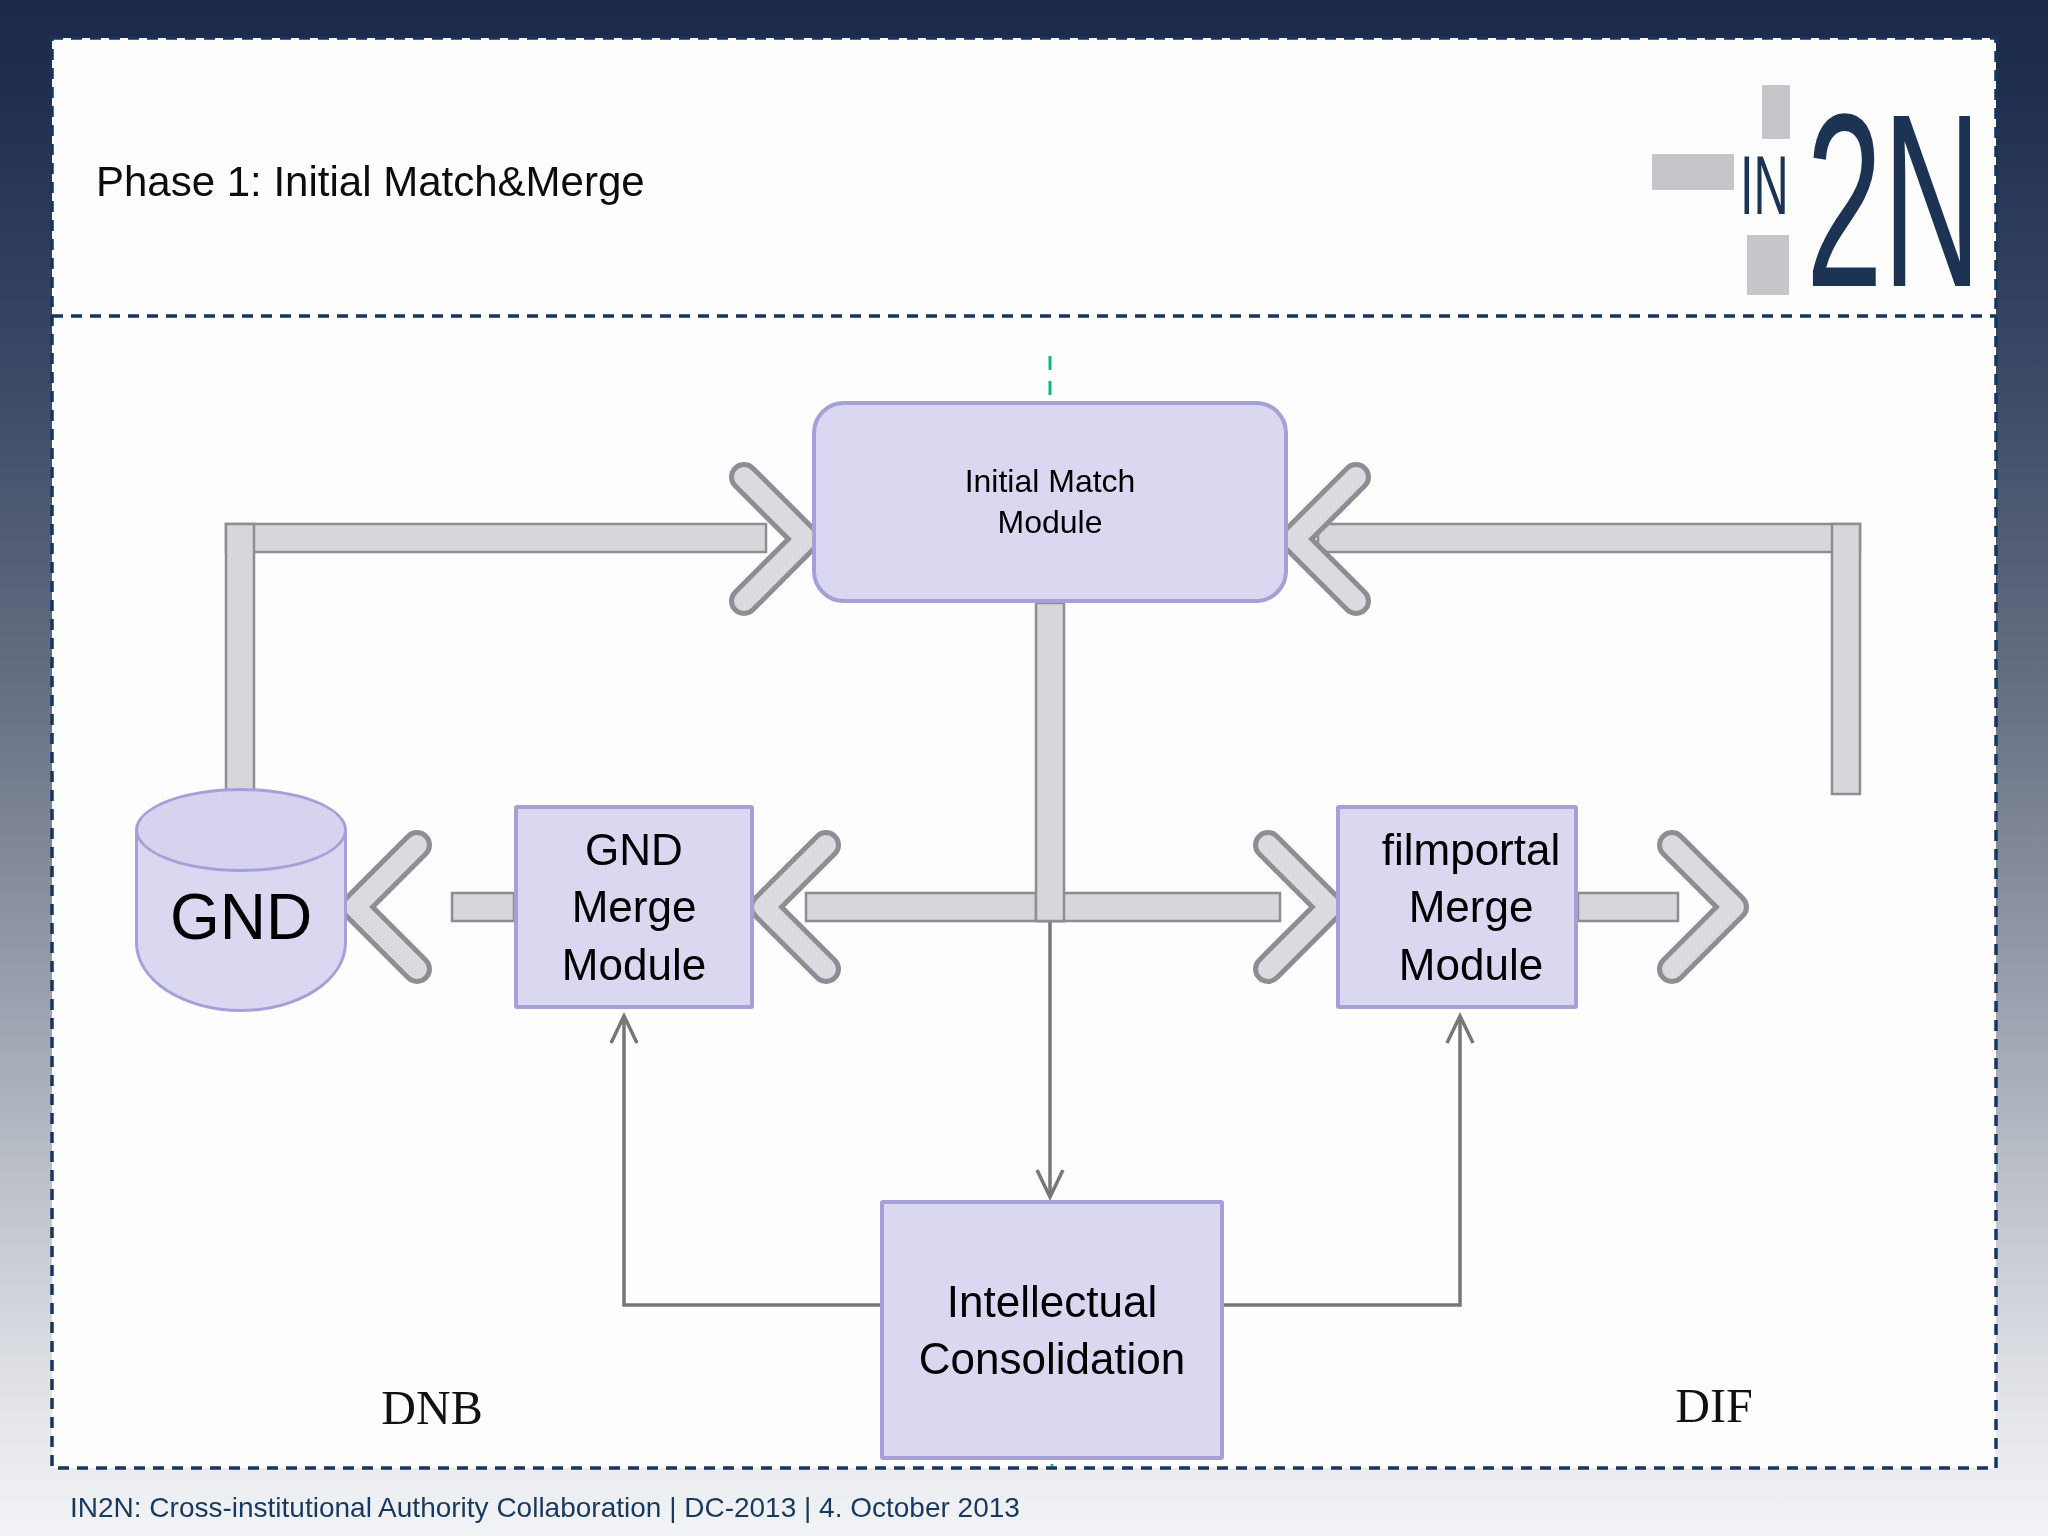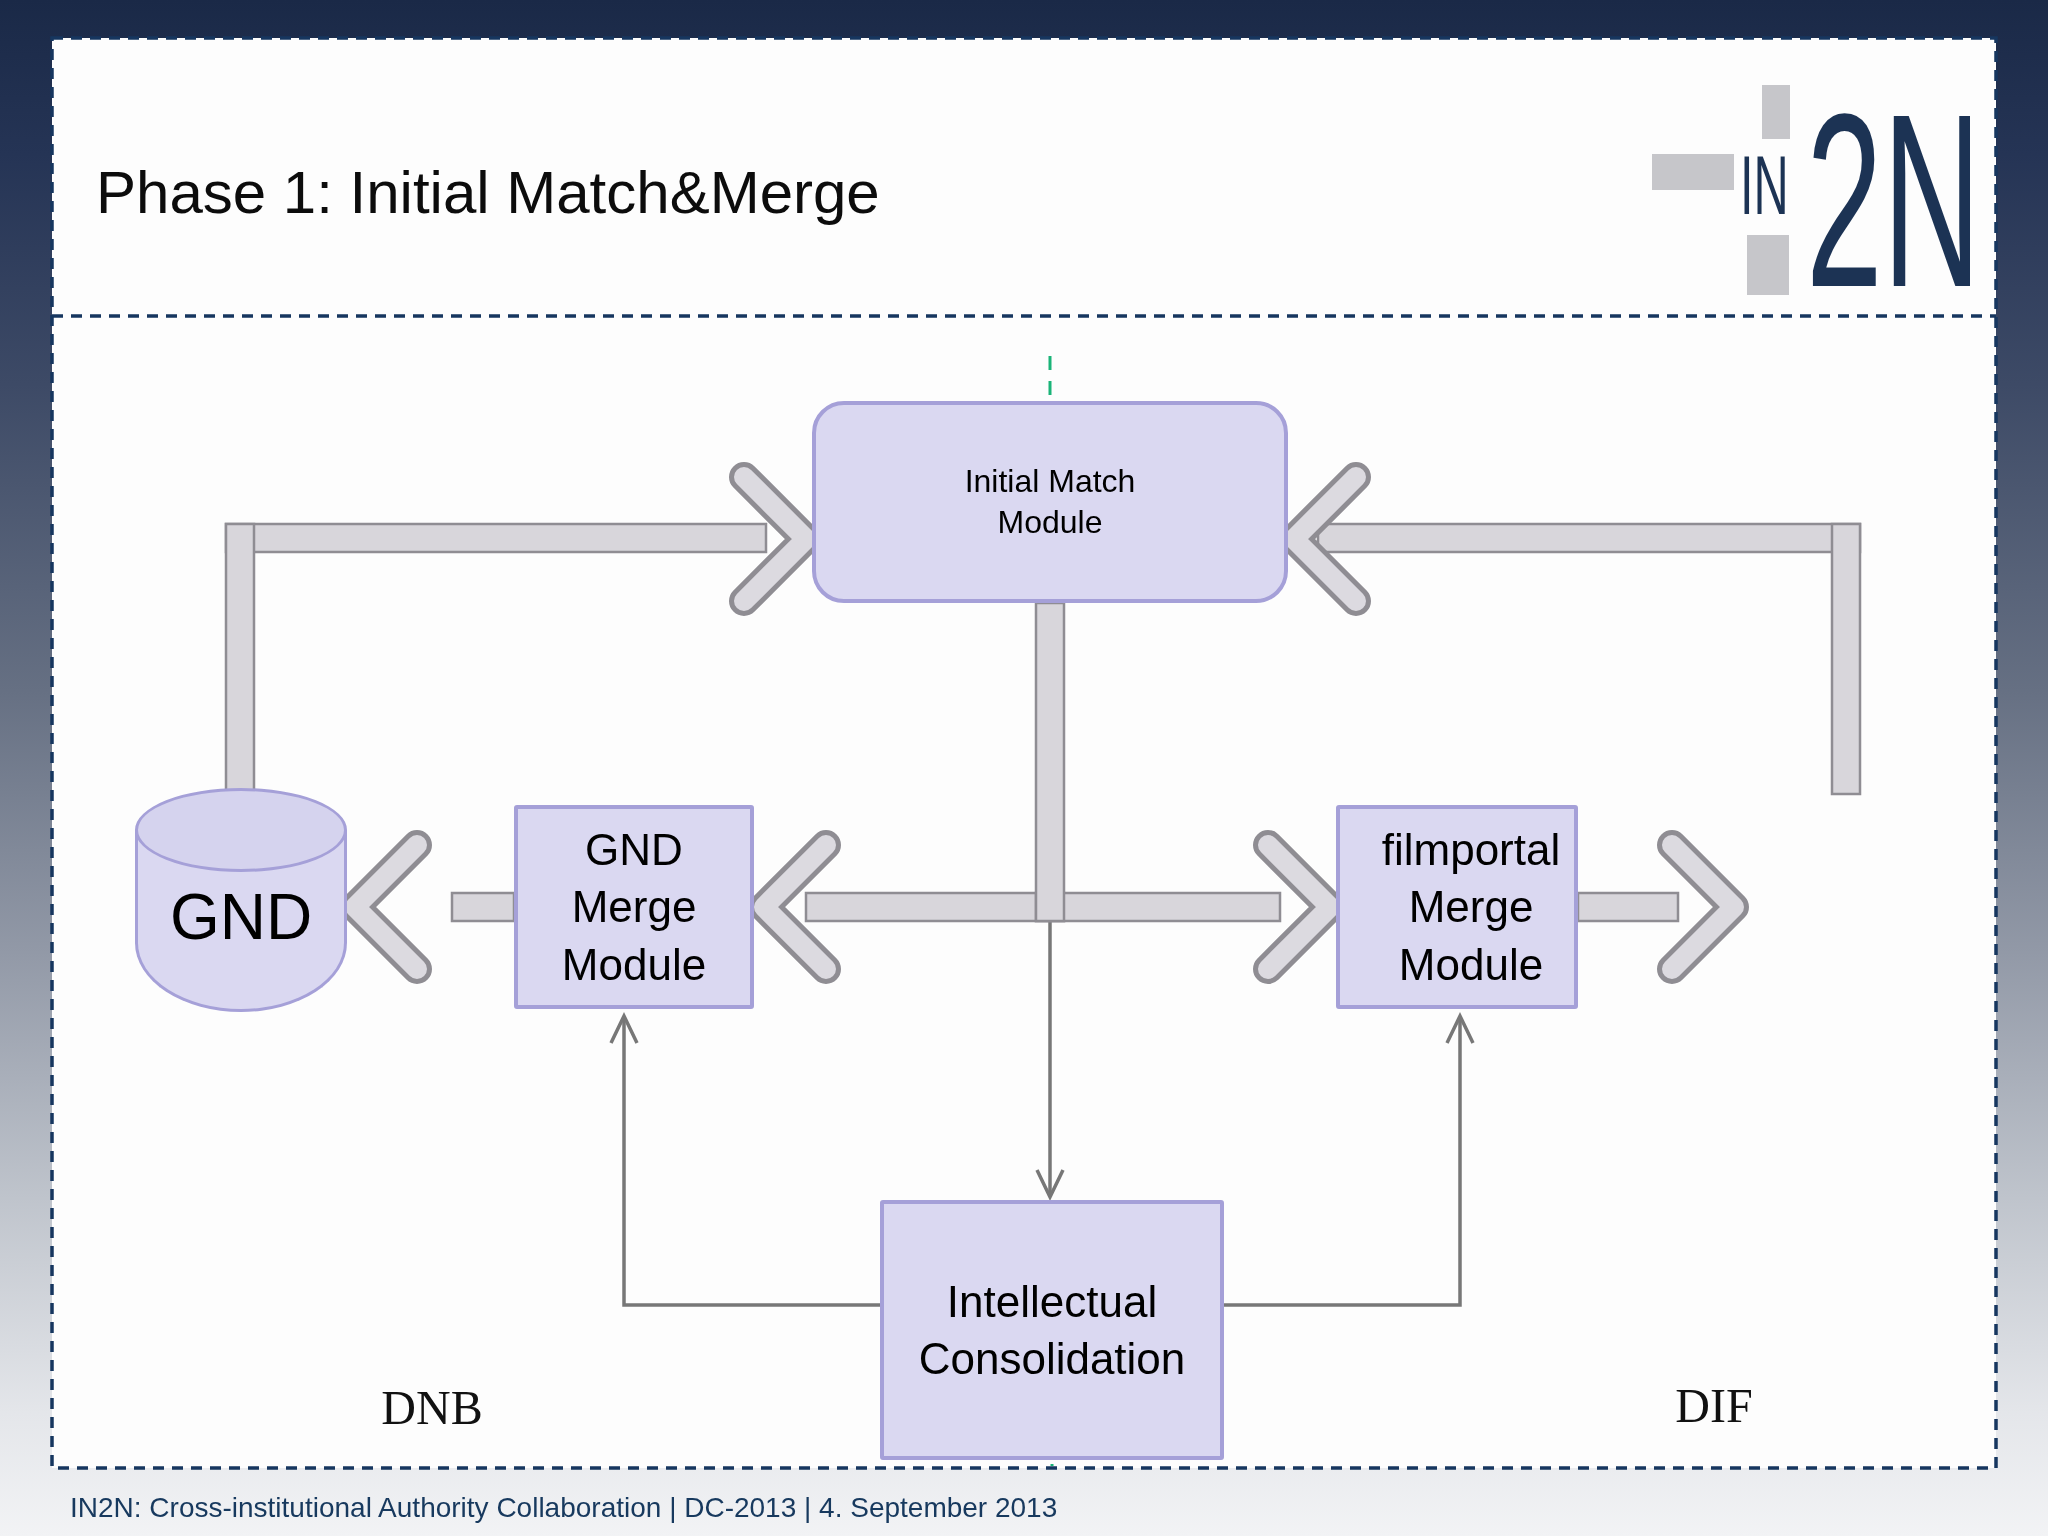--- a/index.html
+++ b/index.html
@@ -2,21 +2,21 @@
 <html><head>
 <meta charset="utf-8">
 <style>
   html,body{margin:0;padding:0;background:#0e1830;}
   .stage{
     position:relative;width:2048px;height:1536px;overflow:hidden;
     background:linear-gradient(to bottom,#1a2947 0%,#253455 10%,#3d4a66 25%,#667083 45%,#9299a7 62%,#bfc4cc 78%,#e4e6ea 92%,#f2f3f5 100%);
     font-family:"Liberation Sans", sans-serif;
   }
   .slide{position:absolute;left:52px;top:38px;width:1944px;height:1430px;background:#fdfdfd;}
-  .page-title{position:absolute;left:96px;top:158px;font-size:60px;color:#0c0c0c;letter-spacing:0px;}
+  .page-title{position:absolute;left:96px;top:158px;font-size:42px;color:#0c0c0c;letter-spacing:0px;}
   .footer{position:absolute;left:70px;top:1492px;font-size:28px;color:#17395e;}
   .region-label{position:absolute;width:220px;text-align:center;font-family:"Liberation Serif", serif;font-size:48px;color:#111;}
   .dnb{left:322px;top:1380px;}
   .dif{left:1604px;top:1378px;}
   .node{
     position:absolute;box-sizing:border-box;background:#dad8f1;border:4px solid #a5a0d8;border-radius:3px;
     display:flex;align-items:center;justify-content:center;text-align:center;color:#000;
   }
   .ml{white-space:pre-line;}
   .initial-match{left:812px;top:401px;width:476px;height:202px;font-size:32px;line-height:1.28;border-radius:32px;}
@@ -102,21 +102,21 @@
       <path class="chev-o" d="M1268 845 L1330 907 L1268 969"></path>
         <path class="chev-i" d="M1268 845 L1330 907 L1268 969"></path>
     </g>
     <g>
       <path class="chev-o" d="M1672 845 L1734 907 L1672 969"></path>
         <path class="chev-i" d="M1672 845 L1734 907 L1672 969"></path>
     </g>
   </svg>
 
   <div class="page-title">Phase 1: Initial Match&amp;Merge</div>
-  <div class="footer">IN2N: Cross-institutional Authority Collaboration | DC-2013 | 4. September 2013</div>
+  <div class="footer">IN2N: Cross-institutional Authority Collaboration | DC-2013 | 4. October 2013</div>
 
   <svg class="layer" style="left:1630px;top:75px;width:340px;height:225px;" viewBox="1630 75 340 225" aria-hidden="true">
     <rect class="logo-block" x="1762" y="85" width="28" height="54"></rect>
     <rect class="logo-block" x="1652" y="154" width="82" height="36"></rect>
     <rect class="logo-block" x="1747" y="235" width="42" height="60"></rect>
     <text class="logo-text" transform="translate(1740,214) scale(0.58,1)" font-size="84">IN</text>
     <text class="logo-text" transform="translate(1806,286) scale(0.56,1)" font-size="246">2N</text>
   </svg>
 
   <div class="node initial-match ml">Initial Match

